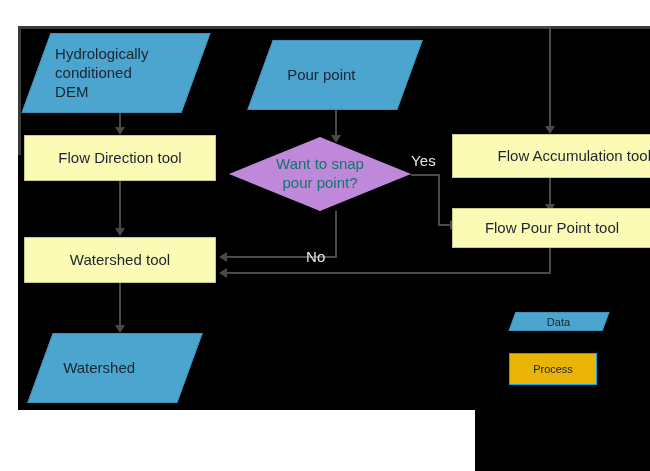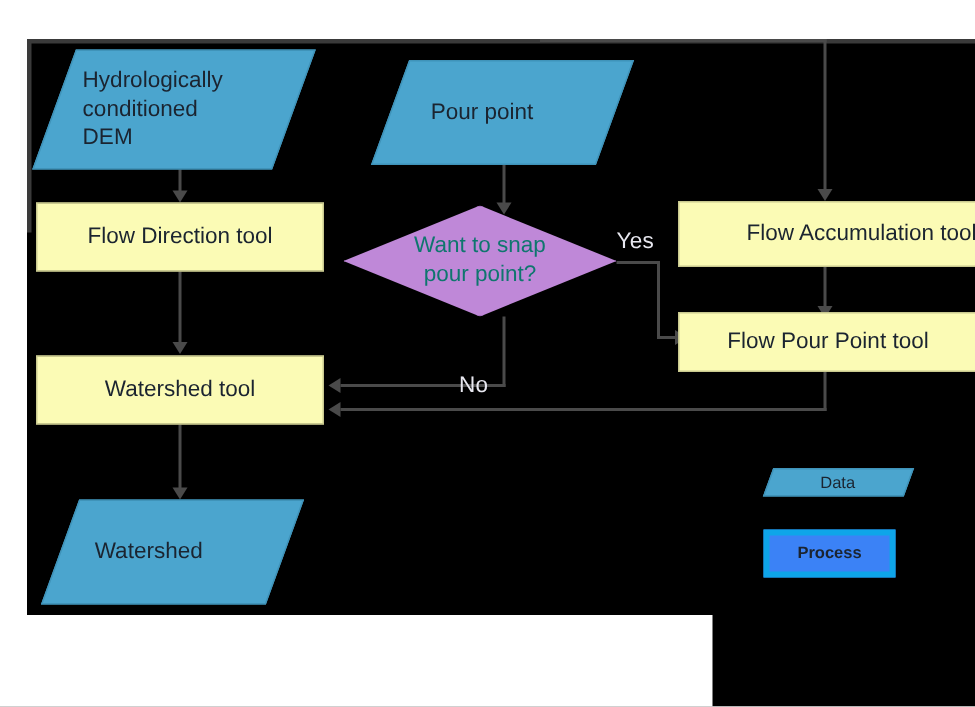--- a/index.html
+++ b/index.html
@@ -149,23 +149,22 @@
     color: #1b2430;
     z-index: 4;
   }
   .legend-data {
     background: #4ba5ce;
     border: 1px solid #3f93b9;
     transform: skewX(-20deg);
   }
   .legend-data span { transform: skewX(20deg); }
   .legend-process {
-    background: #3b82f6;
-    border: 4px solid #0ea5e9;
-    font-weight: bold;
+    background: #eab308;
+    border: 1px solid #0ea5e9;
   }
   .legend-decision-wrap { position: absolute; z-index: 4; }
   .legend-decision {
     position: absolute;
     inset: 0;
     background: #bf88d8;
     border: 1px solid #a870c2;
     clip-path: polygon(50% 0%, 100% 50%, 50% 100%, 0% 50%);
   }
   .legend-decision-wrap span {

